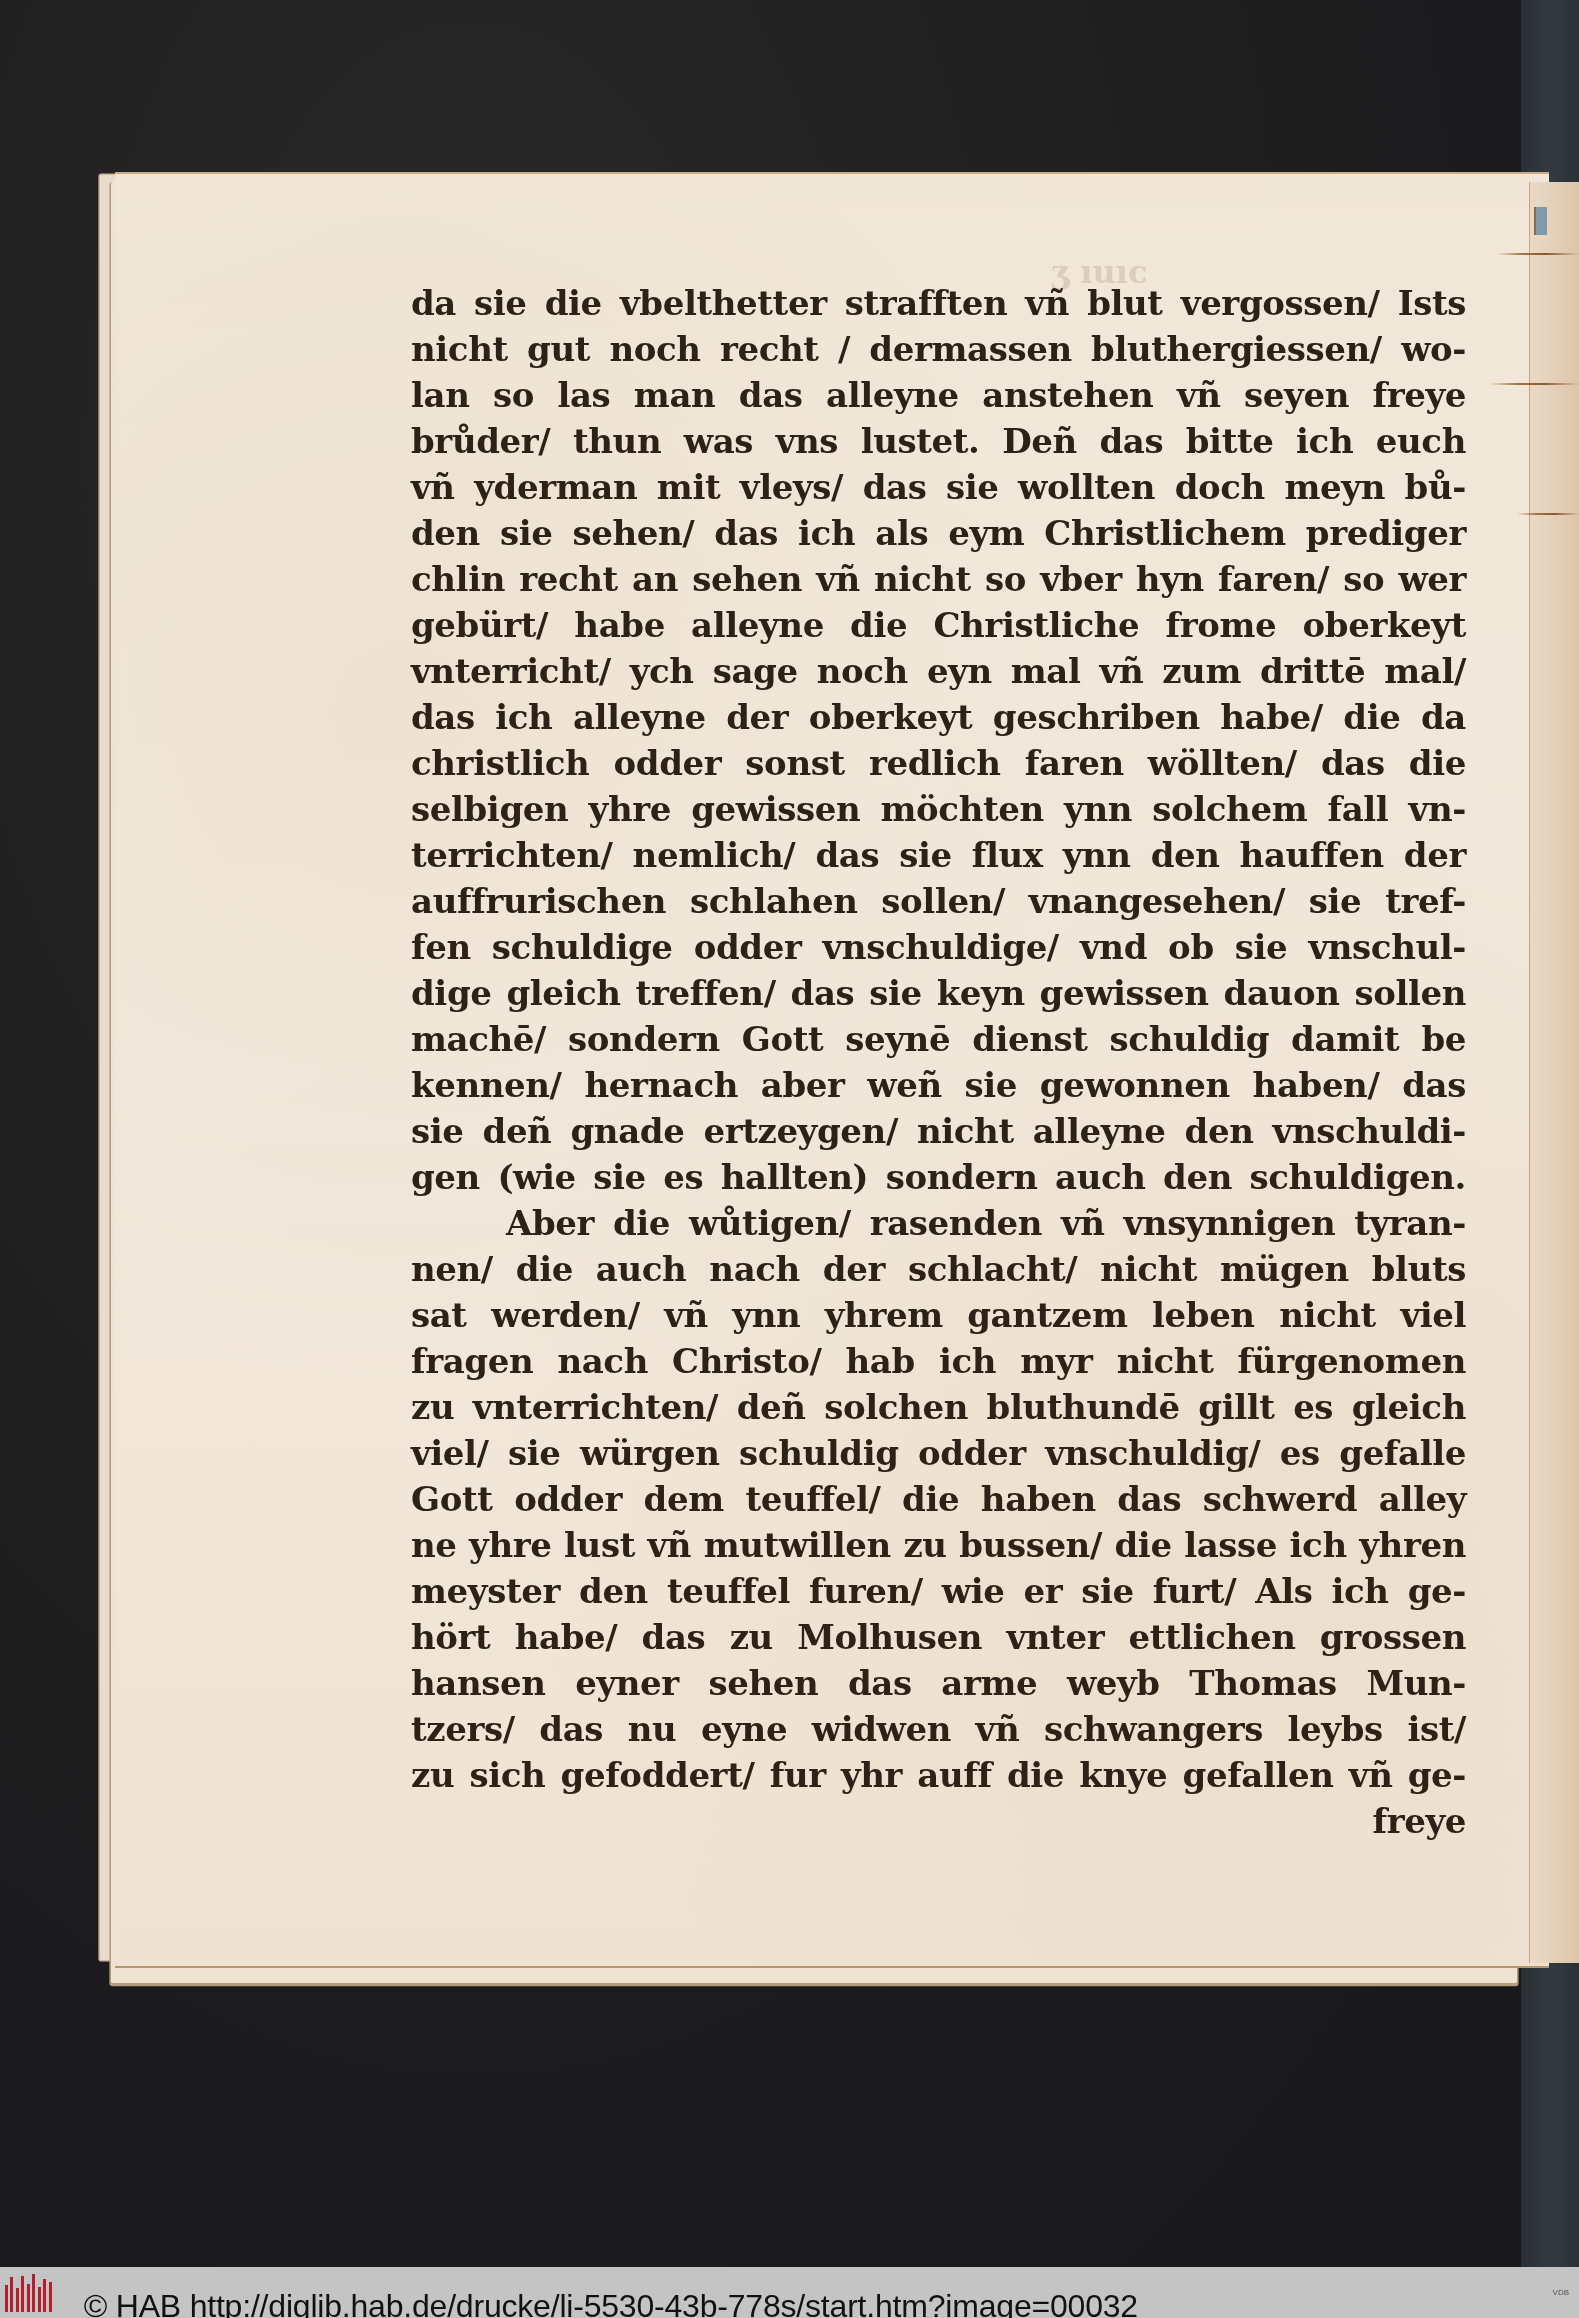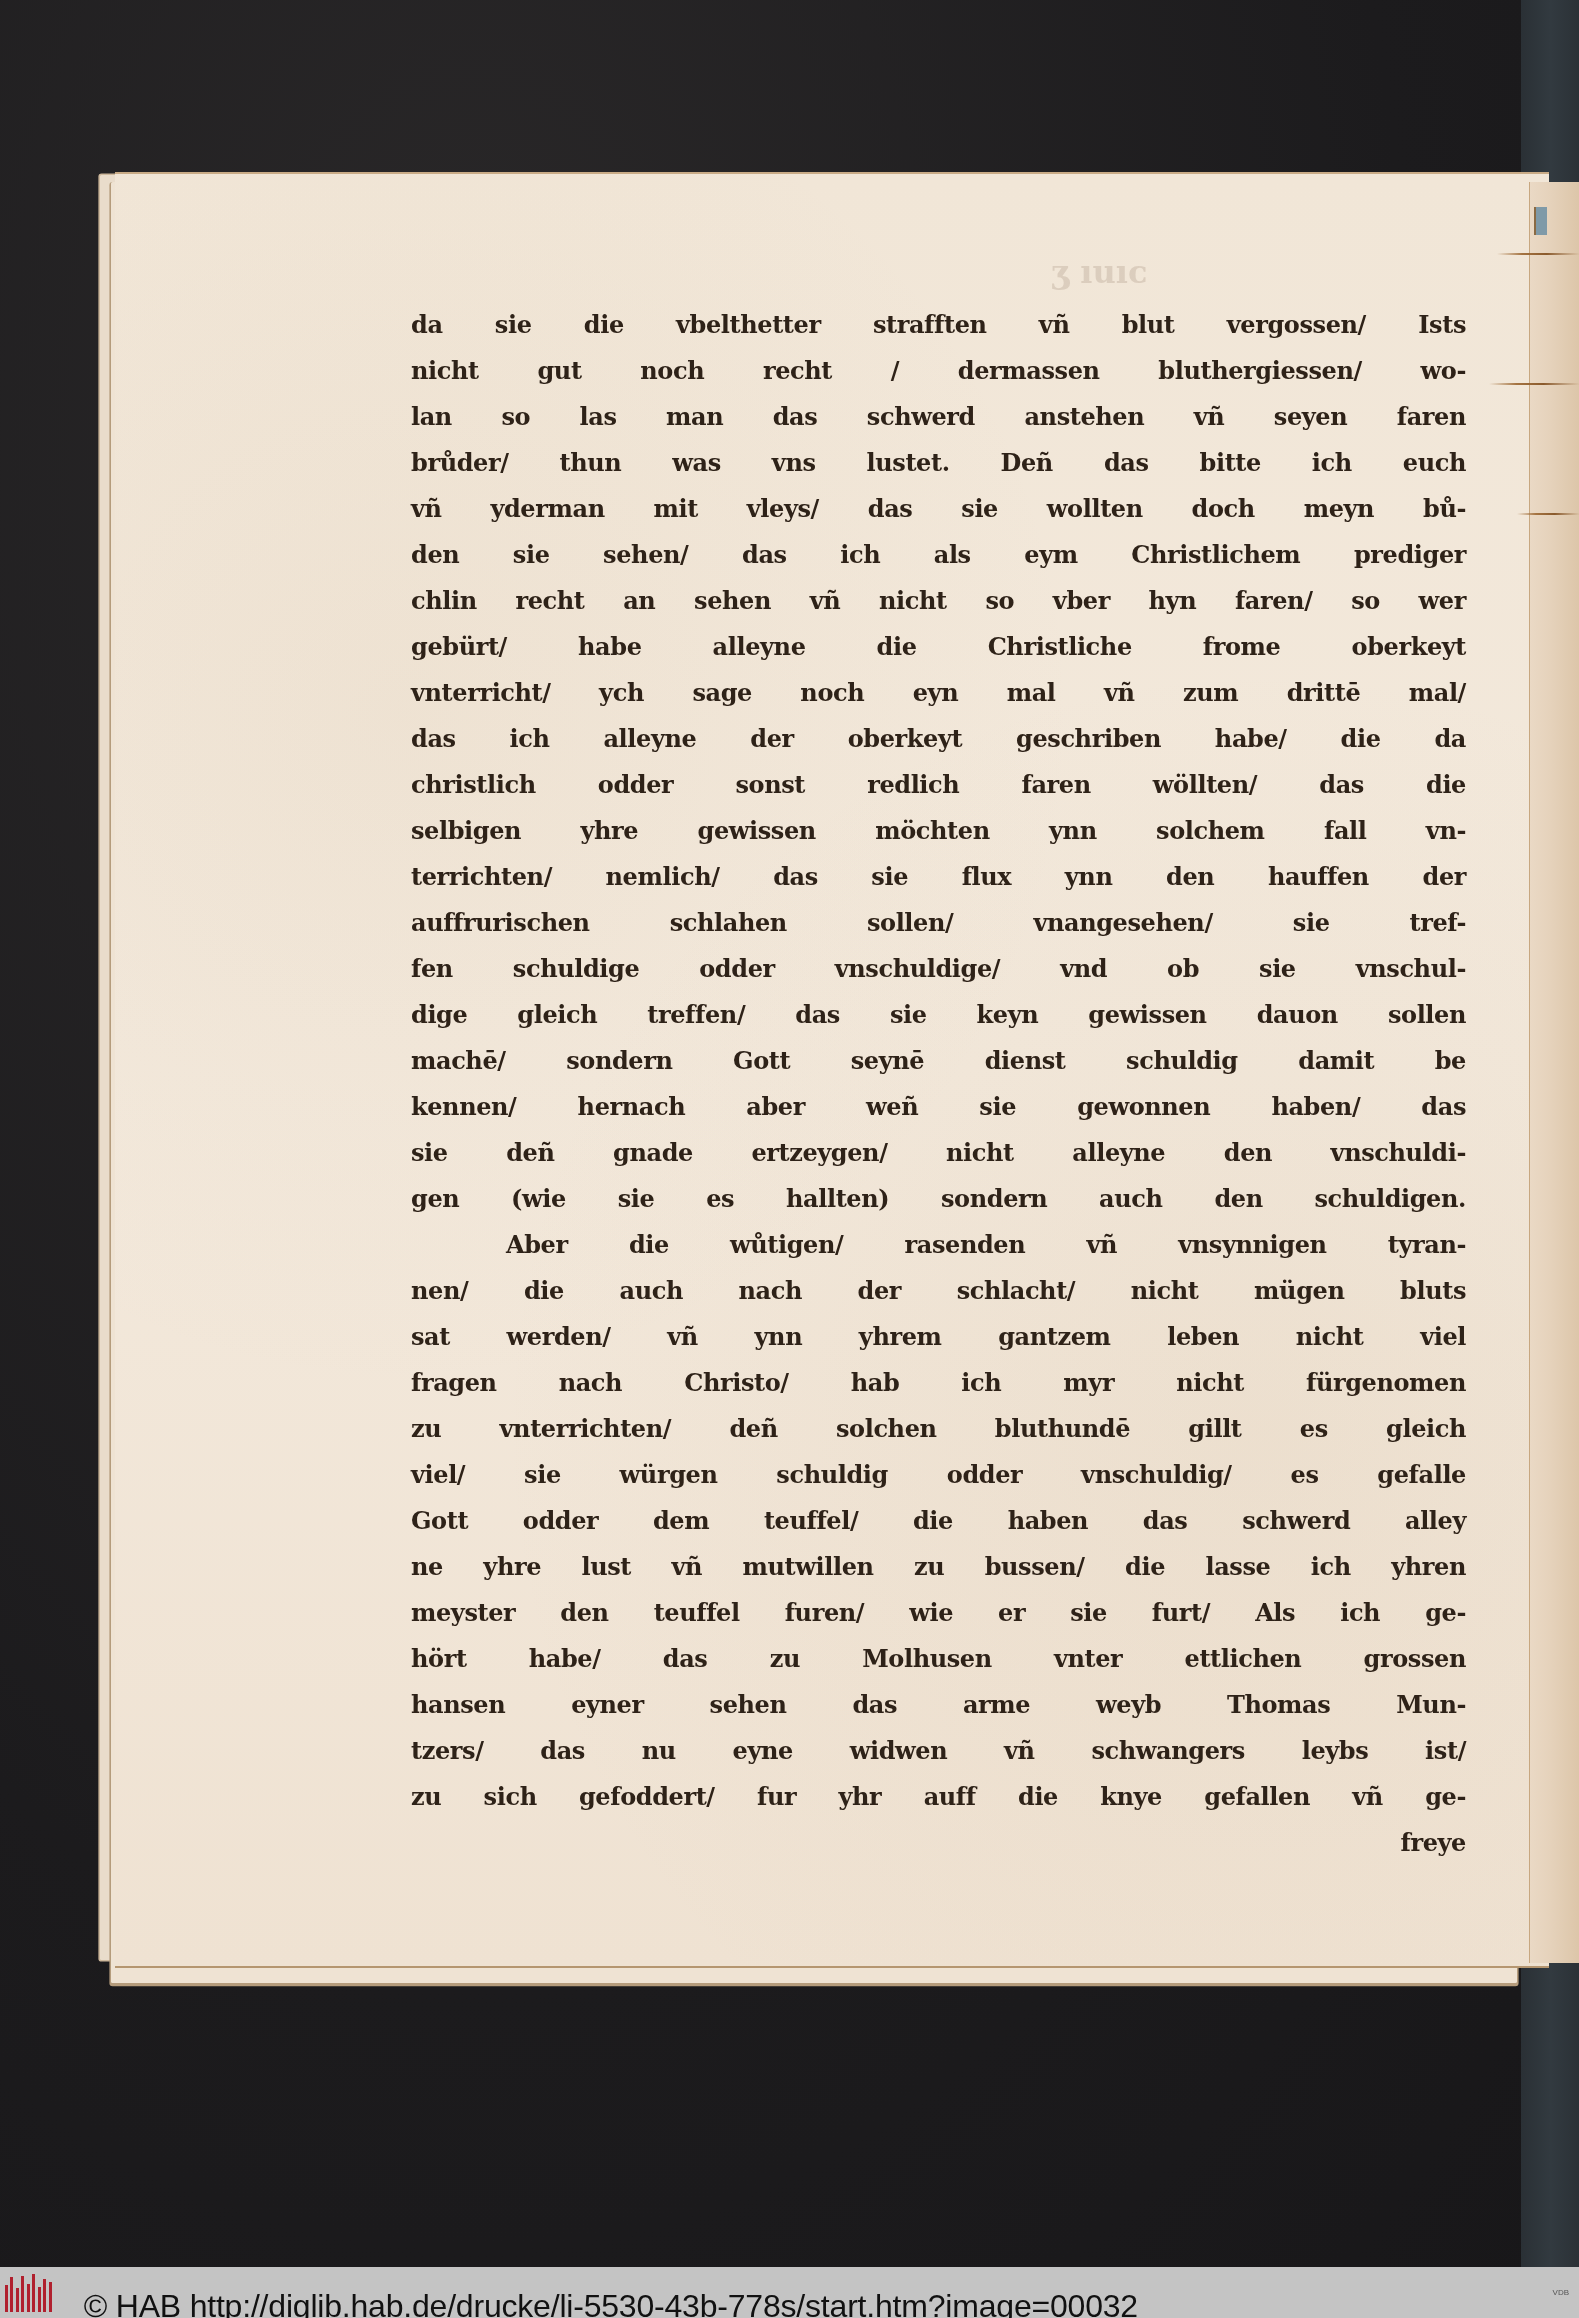--- a/index.html
+++ b/index.html
@@ -61,24 +61,23 @@
     background: linear-gradient(90deg, #ead9c5 0%, #e5d2bb 40%, #dcc5a8 100%);
     border-left: 1.6px solid #c7a780;
   }
   .text-block {
     position: absolute;
     left: 411px; top: 280px;
     width: 1055px;
     color: #2e2218;
     font-family: "DejaVu Serif", serif;
     font-weight: bold;
-    font-size: 24px;
+    font-size: 34px;
     line-height: 46px;
     letter-spacing: -0.4px;
-    margin-top: 22px;
   }
   .line {
     display: block;
     white-space: nowrap;
     text-align: justify;
     text-align-last: justify;
     height: 46px;
     overflow: visible;
   }
   .line.indent {
@@ -157,21 +156,21 @@
 <div class="tear" style="left:1534px; top:207px; width:11px; height:28px;"></div>
 <div class="crease" style="left:1497px; top:253px; width:83px;"></div>
 <div class="crease" style="left:1489px; top:383px; width:91px;"></div>
 <div class="crease" style="left:1517px; top:513px; width:63px;"></div>
 
 <div class="ghost" style="left:1051px; top:237px;">ʒ ıuıᴄ</div>
 
 <div class="text-block">
   <span class="line">da sie die vbelthetter strafften vñ blut vergossen/ Ists</span>
   <span class="line">nicht gut noch recht / dermassen bluthergiessen/ wo-</span>
-  <span class="line">lan so las man das schwerd anstehen vñ seyen faren</span>
+  <span class="line">lan so las man das alleyne anstehen vñ seyen freye</span>
   <span class="line">brůder/ thun was vns lustet. Deñ das bitte ich euch</span>
   <span class="line">vñ yderman mit vleys/ das sie wollten doch meyn bů-</span>
   <span class="line">den sie sehen/ das ich als eym Christlichem prediger</span>
   <span class="line">chlin recht an sehen vñ nicht so vber hyn faren/ so wer</span>
   <span class="line">gebürt/ habe alleyne die Christliche frome oberkeyt</span>
   <span class="line">vnterricht/ ych sage noch eyn mal vñ zum drittē mal/</span>
   <span class="line">das ich alleyne der oberkeyt geschriben habe/ die da</span>
   <span class="line">christlich odder sonst redlich faren wöllten/ das die</span>
   <span class="line">selbigen yhre gewissen möchten ynn solchem fall vn-</span>
   <span class="line">terrichten/ nemlich/ das sie flux ynn den hauffen der</span>

